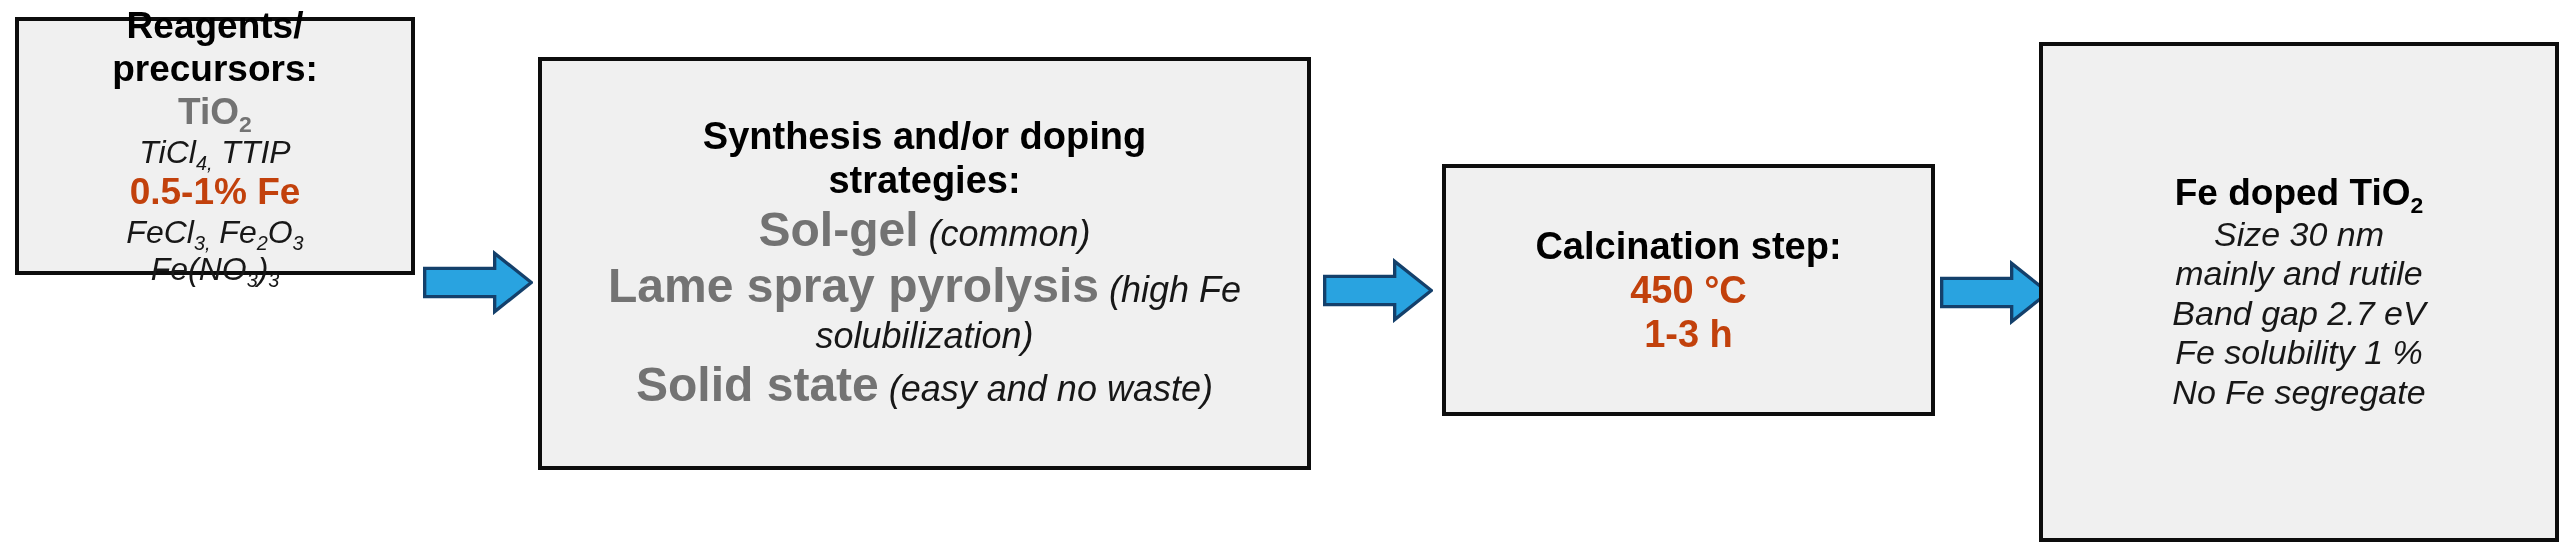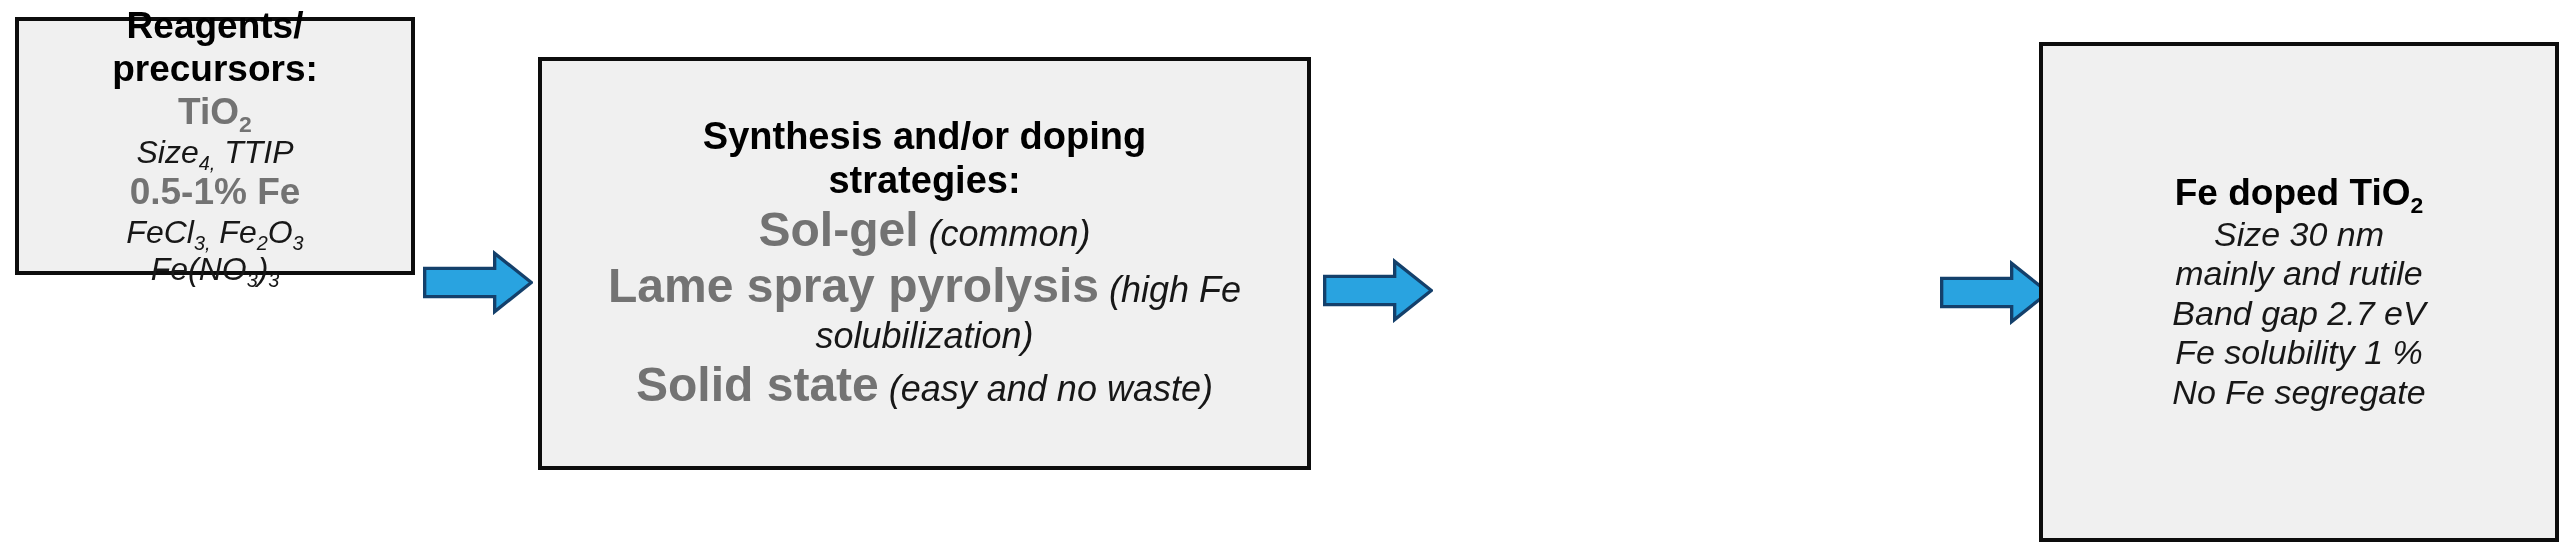--- a/index.html
+++ b/index.html
@@ -47,21 +47,21 @@
 
   .ttl {            
     font-weight: bold;
     color: #000000;
   }
   .blue {
     color: #737373;
     font-weight: bold;
   }
   .red {
-    color: #737373;
+    color: #c2410c;
     font-weight: bold;
   }
   .ital {
     font-style: italic;
     font-weight: normal;
     color: #171717;
   }
   .sub {
     font-size: 0.62em;
     vertical-align: sub;
@@ -101,21 +101,21 @@
 </style>
 </head>
 <body>
 
 <div id="flow-canvas">
 
   <div id="box-reagents" class="flow-box">
     <span class="line ttl l-head1">Reagents/</span>
     <span class="line ttl">precursors:</span>
     <span class="line blue"><span>TiO</span><span class="sub">2</span></span>
-    <span class="line ital"><span>Size</span><span class="sub">4,</span><span> TTIP</span></span>
+    <span class="line ital"><span>TiCl</span><span class="sub">4,</span><span> TTIP</span></span>
     <span class="line red">0.5-1% Fe</span>
     <span class="line ital"><span>FeCl</span><span class="sub">3,</span><span> Fe</span><span class="sub">2</span><span>O</span><span class="sub">3</span></span>
     <span class="line ital"><span>Fe(NO</span><span class="sub">3</span><span>)</span><span class="sub">3</span></span>
   </div>
 
   <div id="arrow-1" class="arrow">
     <svg viewBox="0 0 132 78" width="110" height="65" preserveAspectRatio="none">
       <polygon points="2,22 86,22 86,4 130,39 86,74 86,56 2,56" fill="#29a3e0" stroke="#14406b" stroke-width="4" stroke-linejoin="miter"></polygon>
     </svg>
   </div>
@@ -130,20 +130,25 @@
 
     <span class="line mix"><span class="blue">Solid state</span><span class="ital"> <span>(easy and no waste)</span></span></span>
   </div>
 
   <div id="arrow-2" class="arrow">
     <svg viewBox="0 0 132 78" width="110" height="65" preserveAspectRatio="none">
       <polygon points="2,22 86,22 86,4 130,39 86,74 86,56 2,56" fill="#29a3e0" stroke="#14406b" stroke-width="4" stroke-linejoin="miter"></polygon>
     </svg>
   </div>
 
+  <div id="box-calcination" class="flow-box">
+    <span class="line ttl">Calcination step:</span>
+    <span class="line red">450 °C</span>
+    <span class="line red">1-3 h</span>
+  </div>
 
   <div id="arrow-3" class="arrow">
     <svg viewBox="0 0 132 78" width="110" height="65" preserveAspectRatio="none">
       <polygon points="2,22 86,22 86,4 130,39 86,74 86,56 2,56" fill="#29a3e0" stroke="#14406b" stroke-width="4" stroke-linejoin="miter"></polygon>
     </svg>
   </div>
 
   <div id="box-product" class="flow-box">
     <span class="line ttl"><span>Fe doped TiO</span><span class="sub">2</span></span>
     <span class="line ital">Size 30 nm</span>

